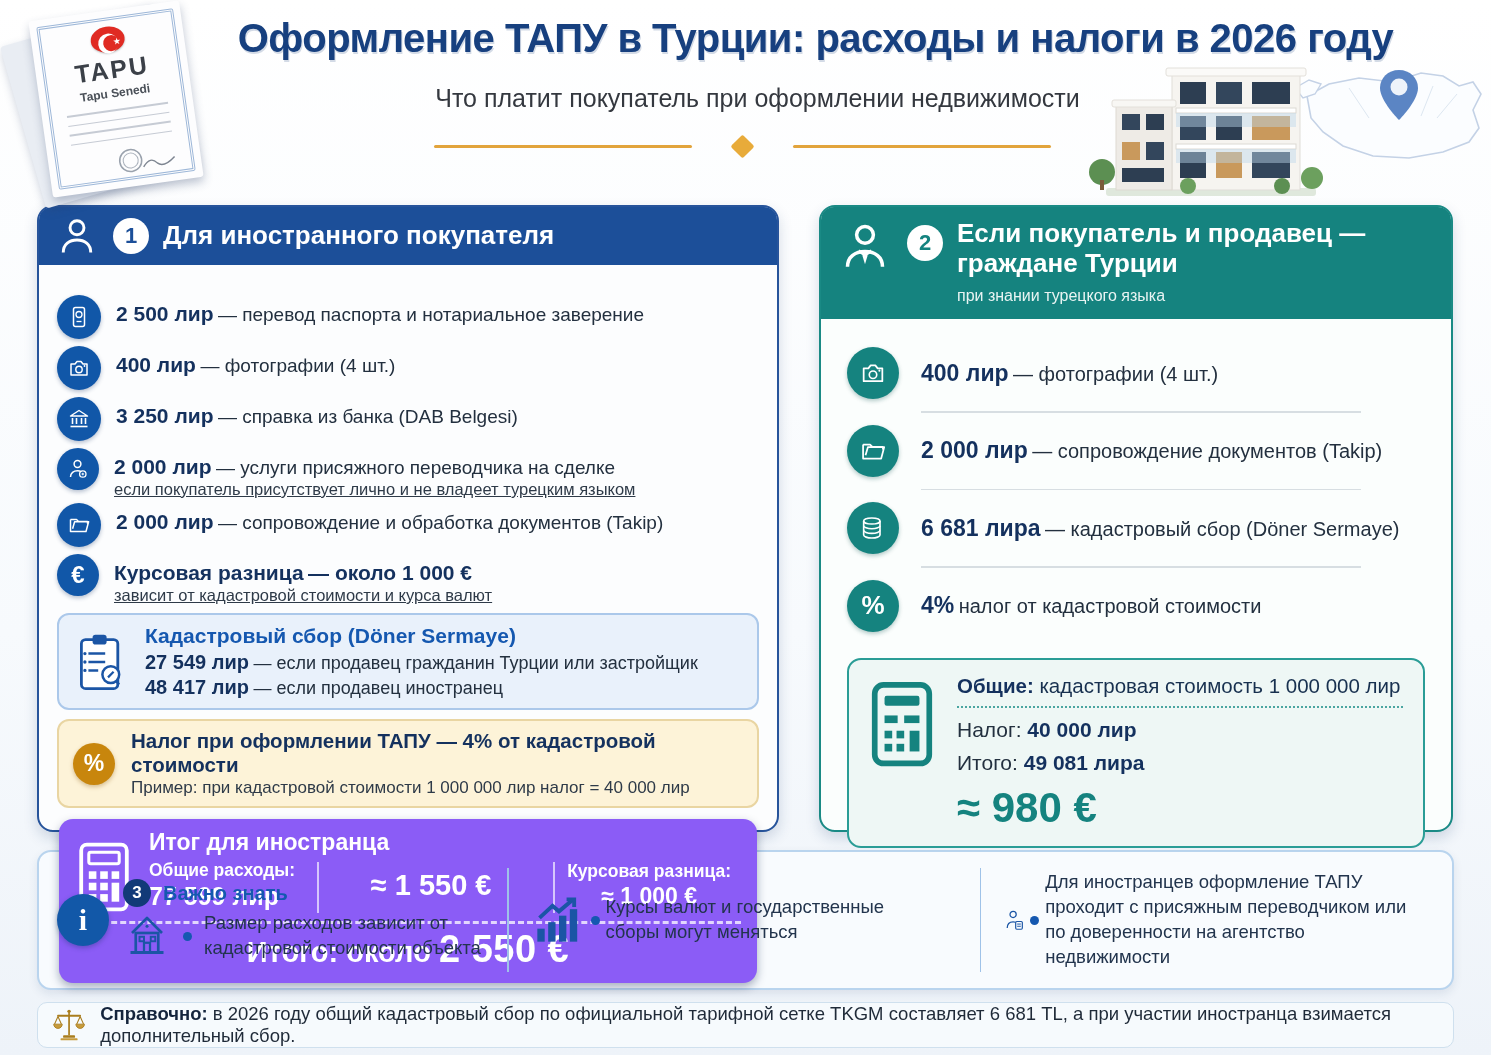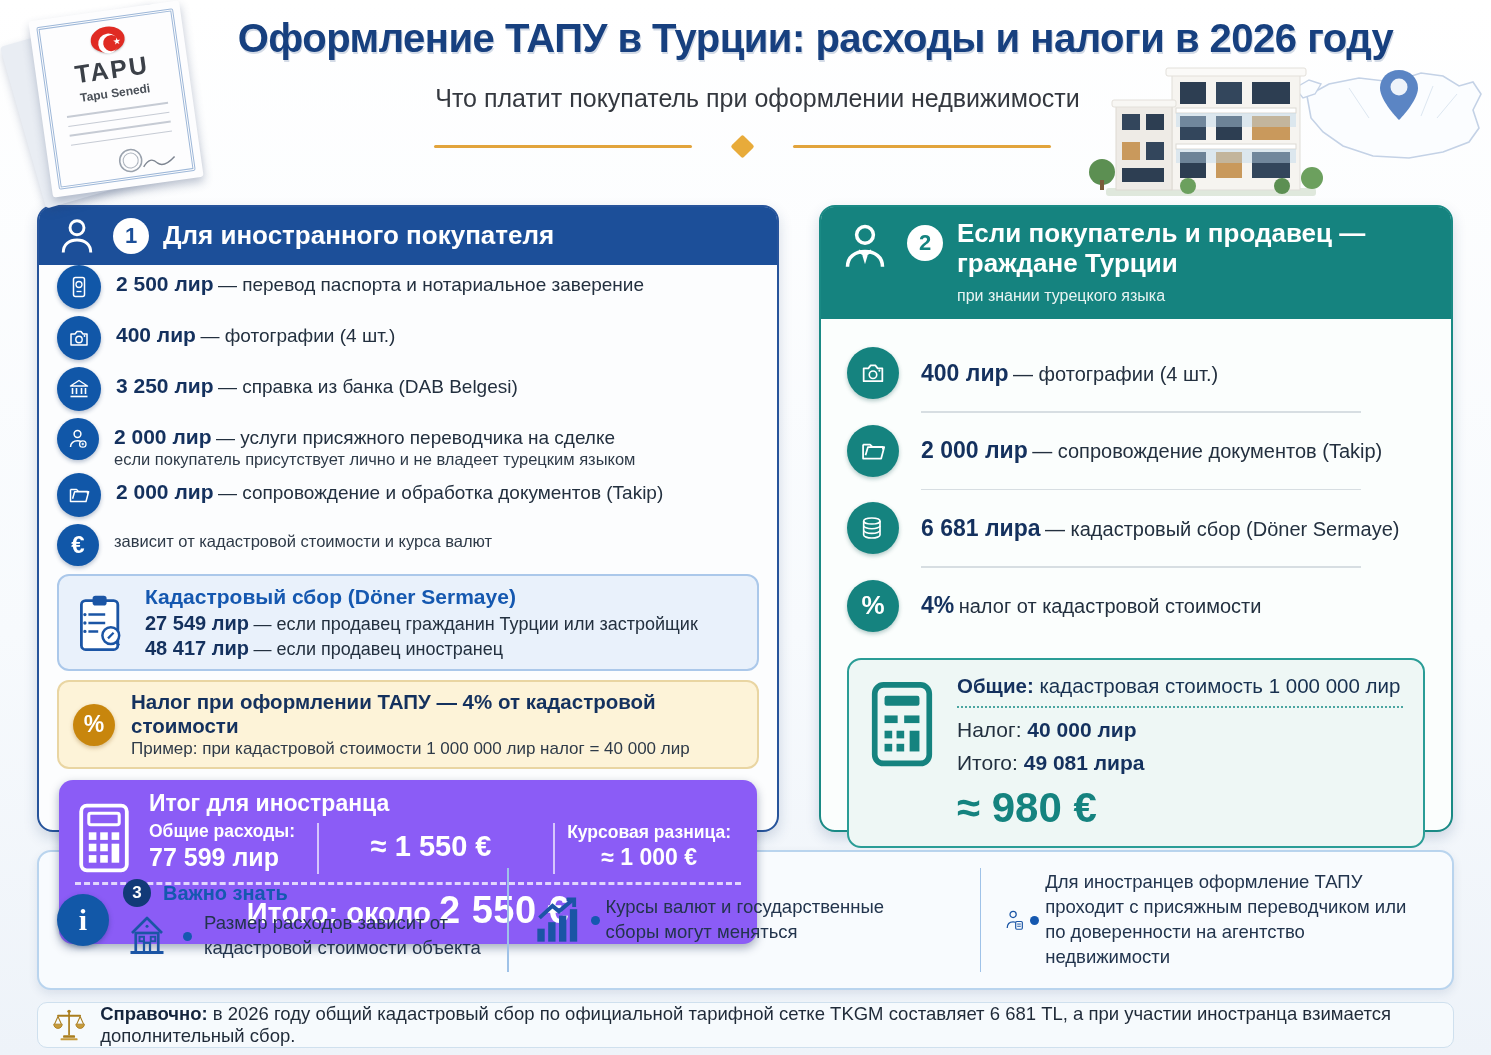--- a/index.html
+++ b/index.html
@@ -77,31 +77,31 @@
   }
   .badge{
     width:36px;height:36px;border-radius:50%;background:#fff;flex:none;
     display:flex;align-items:center;justify-content:center;font-weight:bold;font-size:22px;
   }
   .p1-header .badge{color:#1c4f99;}
   .p2-header .badge{color:#15837f;margin-top:6px;}
   .panel-title{color:#fff;font-weight:bold;font-size:26px;line-height:1.15;}
   .panel-subtitle{color:#e8f4f3;font-size:16px;margin-top:8px;font-weight:normal;}
 
-  .p1-body{padding:0 18px 0 18px;}
+  .p1-body{padding:30px 18px 0 18px;}
   .item{display:flex;align-items:flex-start;gap:15px;margin-bottom:7px;}
   .icircle{
     width:44px;height:44px;border-radius:50%;background:#1157a8;flex:none;
     display:flex;align-items:center;justify-content:center;box-shadow:0 2px 4px rgba(20,50,100,.3);
   }
   .item .txt{padding-top:7px;}
   .amt{font-weight:bold;font-size:21px;color:#14315e;}
   .desc{font-size:19px;color:#23303f;}
   .desc.bold{font-weight:bold;color:#14315e;font-size:21px;}
-  .note{font-size:16.5px;color:#2e3a48;margin-top:1px;}
+  .note{font-size:16.5px;color:#2e3a48;margin-top:1px;text-decoration:underline;}
   .item.compact{margin-bottom:4px;}
   .item.compact .icircle{width:42px;height:42px;}
 
   .cadastre-box{
     margin-top:8px;background:#e9f1fb;border:2px solid #abc8ea;border-radius:12px;
     padding:9px 14px;display:flex;gap:16px;align-items:center;
   }
   .cadastre-box .ctitle{font-size:21px;font-weight:bold;color:#1558b0;margin-bottom:3px;}
   .crow{margin-top:2px;}
   .crow .amt{font-size:20px;}
@@ -358,20 +358,22 @@
           </div>
           <div class="txt"><span class="amt">2 000 лир</span>
             <span class="desc">— сопровождение и обработка документов (Takip)</span></div>
         </div>
 
         <div class="item compact">
           <div class="icircle">
             <span style="color:#fff;font-weight:bold;font-size:24px;line-height:1;">€</span>
           </div>
           <div class="txt">
+            <div><span class="amt">Курсовая разница</span>
+              <span class="desc bold">— около 1 000 €</span></div>
             <div class="note">зависит от кадастровой стоимости и курса валют</div>
           </div>
         </div>
 
         <div class="cadastre-box">
           <svg width="56" height="62" viewBox="0 0 40 44">
             <rect x="6" y="6" width="26" height="35" rx="3" fill="#fff" stroke="#1b55a5" stroke-width="2"></rect>
             <rect x="14" y="2.5" width="10" height="7" rx="2" fill="#1b55a5"></rect>
             <path d="M11 16 h12 M11 22 h12 M11 28 h7" stroke="#1b55a5" stroke-width="1.8"></path>
             <path d="M8.5 16 h.01 M8.5 22 h.01 M8.5 28 h.01" stroke="#1b55a5" stroke-width="2.4" stroke-linecap="round"></path>

